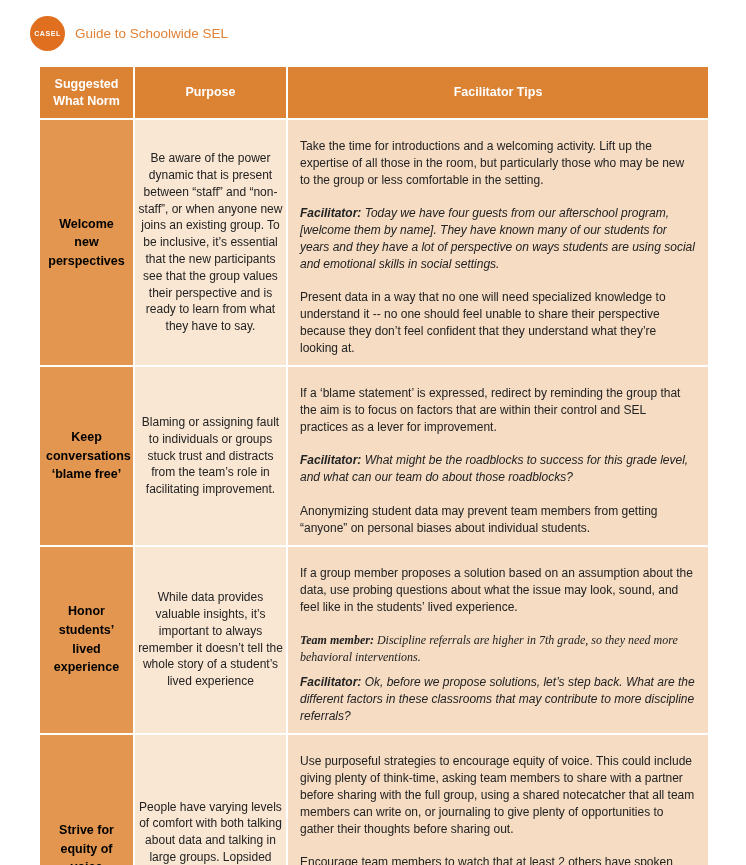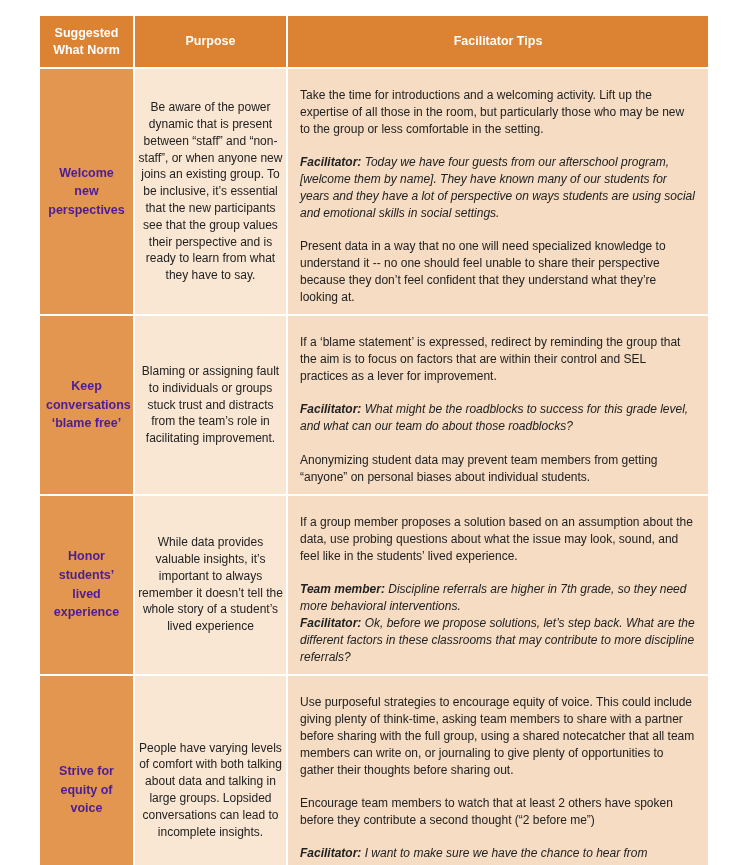--- a/index.html
+++ b/index.html
@@ -43,21 +43,21 @@
     vertical-align: middle;
     height: 53px;
     padding: 6px 8px;
     line-height: 1.35;
   }
   .col-norm    { width: 95px; }
   .col-purpose { width: 153px; }
   .col-tips    { width: 422px; }
   td.norm-cell {
     background: var(--norm-orange, #e2964f);
-    color: #4c1d95;
+    color: #000000;
     font-weight: bold;
     font-size: 12.5px;
     text-align: center;
     vertical-align: middle;
     padding: 20px 6px;
     line-height: 1.5;
   }
   td.purpose-cell {
     background: var(--purpose-bg, #fae7d3);
     font-size: 12px;
@@ -69,33 +69,39 @@
   td.tips-cell {
     background: var(--tips-bg, #f5dcc3);
     font-size: 12px;
     text-align: left;
     vertical-align: top;
     padding: 18px 12px 8px 12px;
     line-height: 1.42;
   }
   .tips-cell p { margin: 0 0 16px 0; }
   .tips-cell p:last-child { margin-bottom: 0; }
-  .tips-cell p.tight { margin-bottom: 0; }
+  .tips-cell p.tight { margin-bottom: 8px; font-family: Liberation Serif, serif; }
   .quote { font-style: italic; }
   .q-label { font-weight: bold; font-style: italic; }
   tr.row-1 { height: 218px; }
   tr.row-2 { height: 152px; }
   tr.row-3 { height: 143px; }
   tr.row-4 { height: 229px; }
 </style>
 </head>
 <body>
 
 <div class="page">
 
+  <header class="doc-header">
+    <div class="logo">
+      <span class="logo-text">CASEL</span>
+    </div>
+    <span class="header-title">Guide to Schoolwide SEL</span>
+  </header>
 
   <table class="norms-table">
     <colgroup>
       <col class="col-norm">
         <col class="col-purpose">
         <col class="col-tips">
     </colgroup>
     <thead>
       <tr>
         <th>Suggested What Norm</th>

